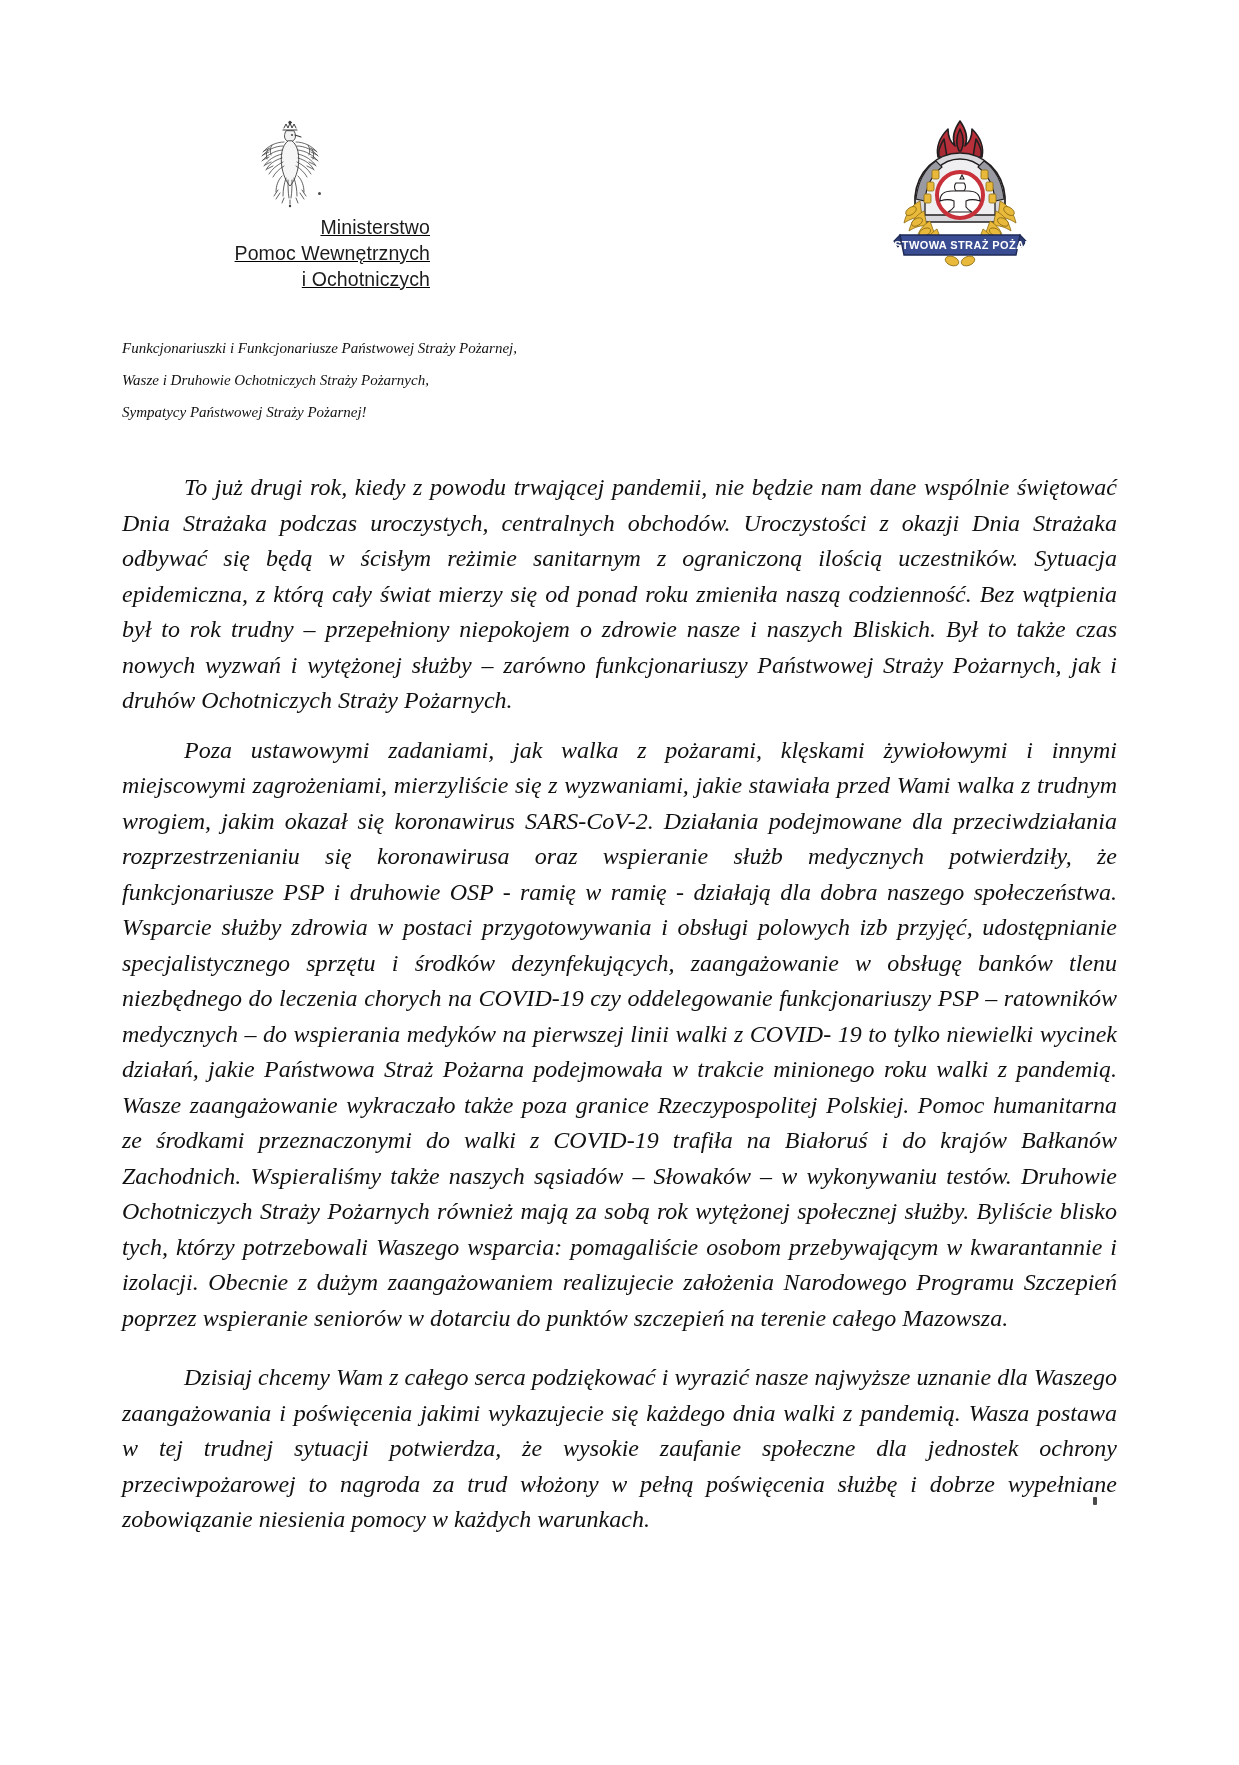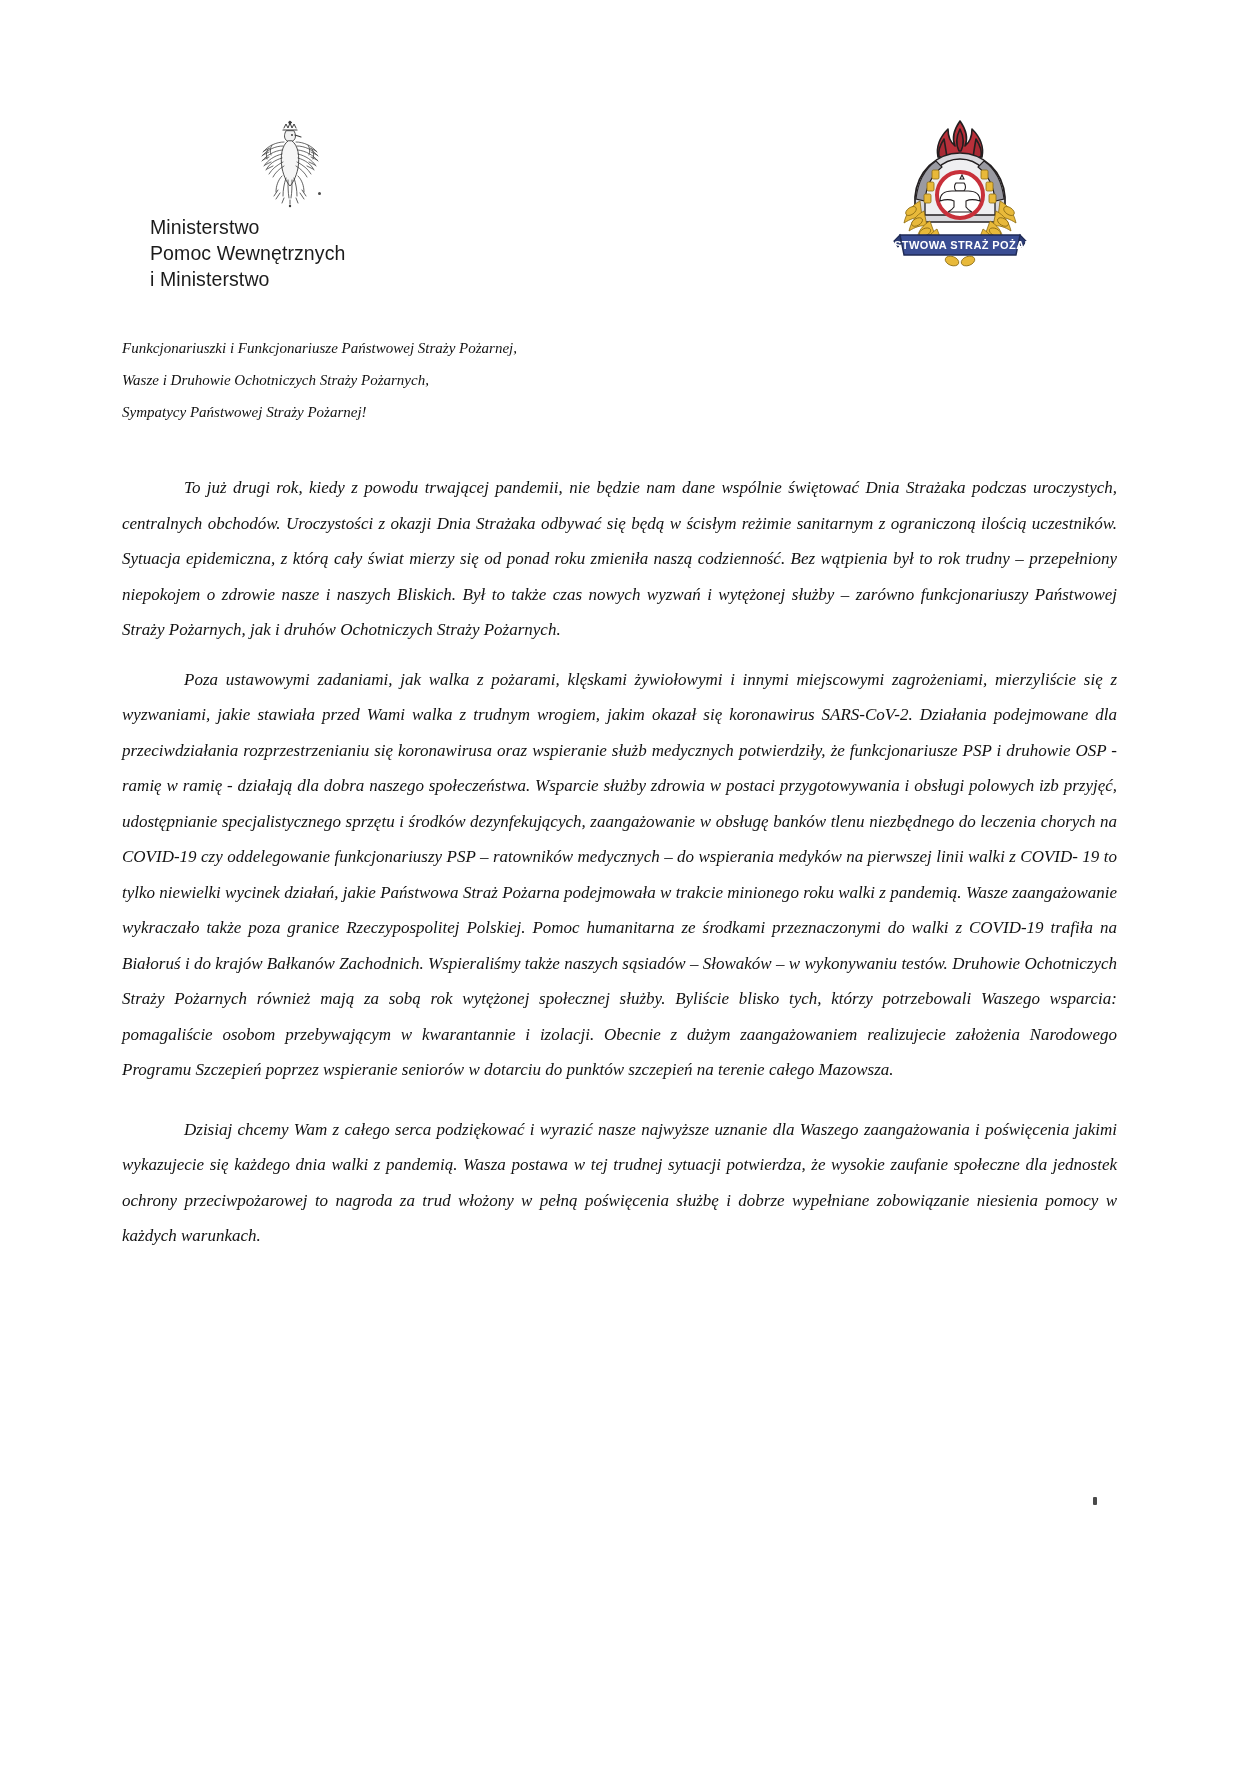--- a/index.html
+++ b/index.html
@@ -26,21 +26,22 @@
     left: 0;
     width: 1239px;
     height: 300px;
   }
 
   .ministry-block {
     position: absolute;
     left: 150px;
     top: 118px;
     width: 280px;
-    text-align: left;
+    text-align: right;
+    text-decoration: underline;
   }
   .eagle-emblem {
     width: 84px;
     height: 90px;
     margin: 0 auto 6px auto;
     display: block;
   }
   .ministry-text {
     font-family: "Liberation Sans", sans-serif;
     font-size: 19.5px;
@@ -81,21 +82,21 @@
   }
   .salutation div {
     white-space: nowrap;
   }
 
   .body-copy {
     margin-top: 42px;
   }
   .para {
     font-style: italic;
-    font-size: 17px;
+    font-size: 24px;
     line-height: 35.5px;
     color: #111111;
     text-align: justify;
     text-indent: 62px;
     margin: 0 0 14px 0;
     hyphens: none;
   }
   .para.tight {
     margin-bottom: 24px;
   }
@@ -160,21 +161,21 @@
           <path d="M50 58 C54 62 56 68 56 74 M46 60 C48 66 49 72 49 78"></path>
           <path d="M40 62 C40 68 40 74 41 80 M44 62 C44 68 44 74 43 80"></path>
           <path d="M30 72 L26 78 M32 75 L28 81 M54 72 L58 78 M52 75 L56 81"></path>
           <path d="M36 80 L34 85 M42 82 L42 86 M48 80 L50 85"></path>
         </g>
         <circle cx="42" cy="88" r="1.2" fill="#3a3a3a"></circle>
       </svg>
       <div class="ministry-text">
         <div>Ministerstwo</div>
         <div>Pomoc Wewnętrznych</div>
-        <div>i Ministerstwo</div>
+        <div>i Ochotniczych</div>
       </div>
     </div>
 
     <div class="psp-block">
       <svg class="psp-emblem" viewBox="0 0 160 155">
 
         <g stroke="#231f20" stroke-width="1.6" stroke-linejoin="round">
           <path d="M80 6 C73 16 72 24 75 31 C70 27 68 20 68 14 C60 22 56 32 58 42 L102 42 C104 32 100 22 92 14 C92 20 90 27 85 31 C88 24 87 16 80 6 Z" fill="#b9303a"></path>
           <path d="M80 14 C76 22 76 30 79 36 L81 36 C84 30 84 22 80 14 Z" fill="#9e2630"></path>
           <path d="M64 24 C60 30 58 37 59 42 L67 42 C66 36 65 29 64 24 Z" fill="#a82a34"></path>

